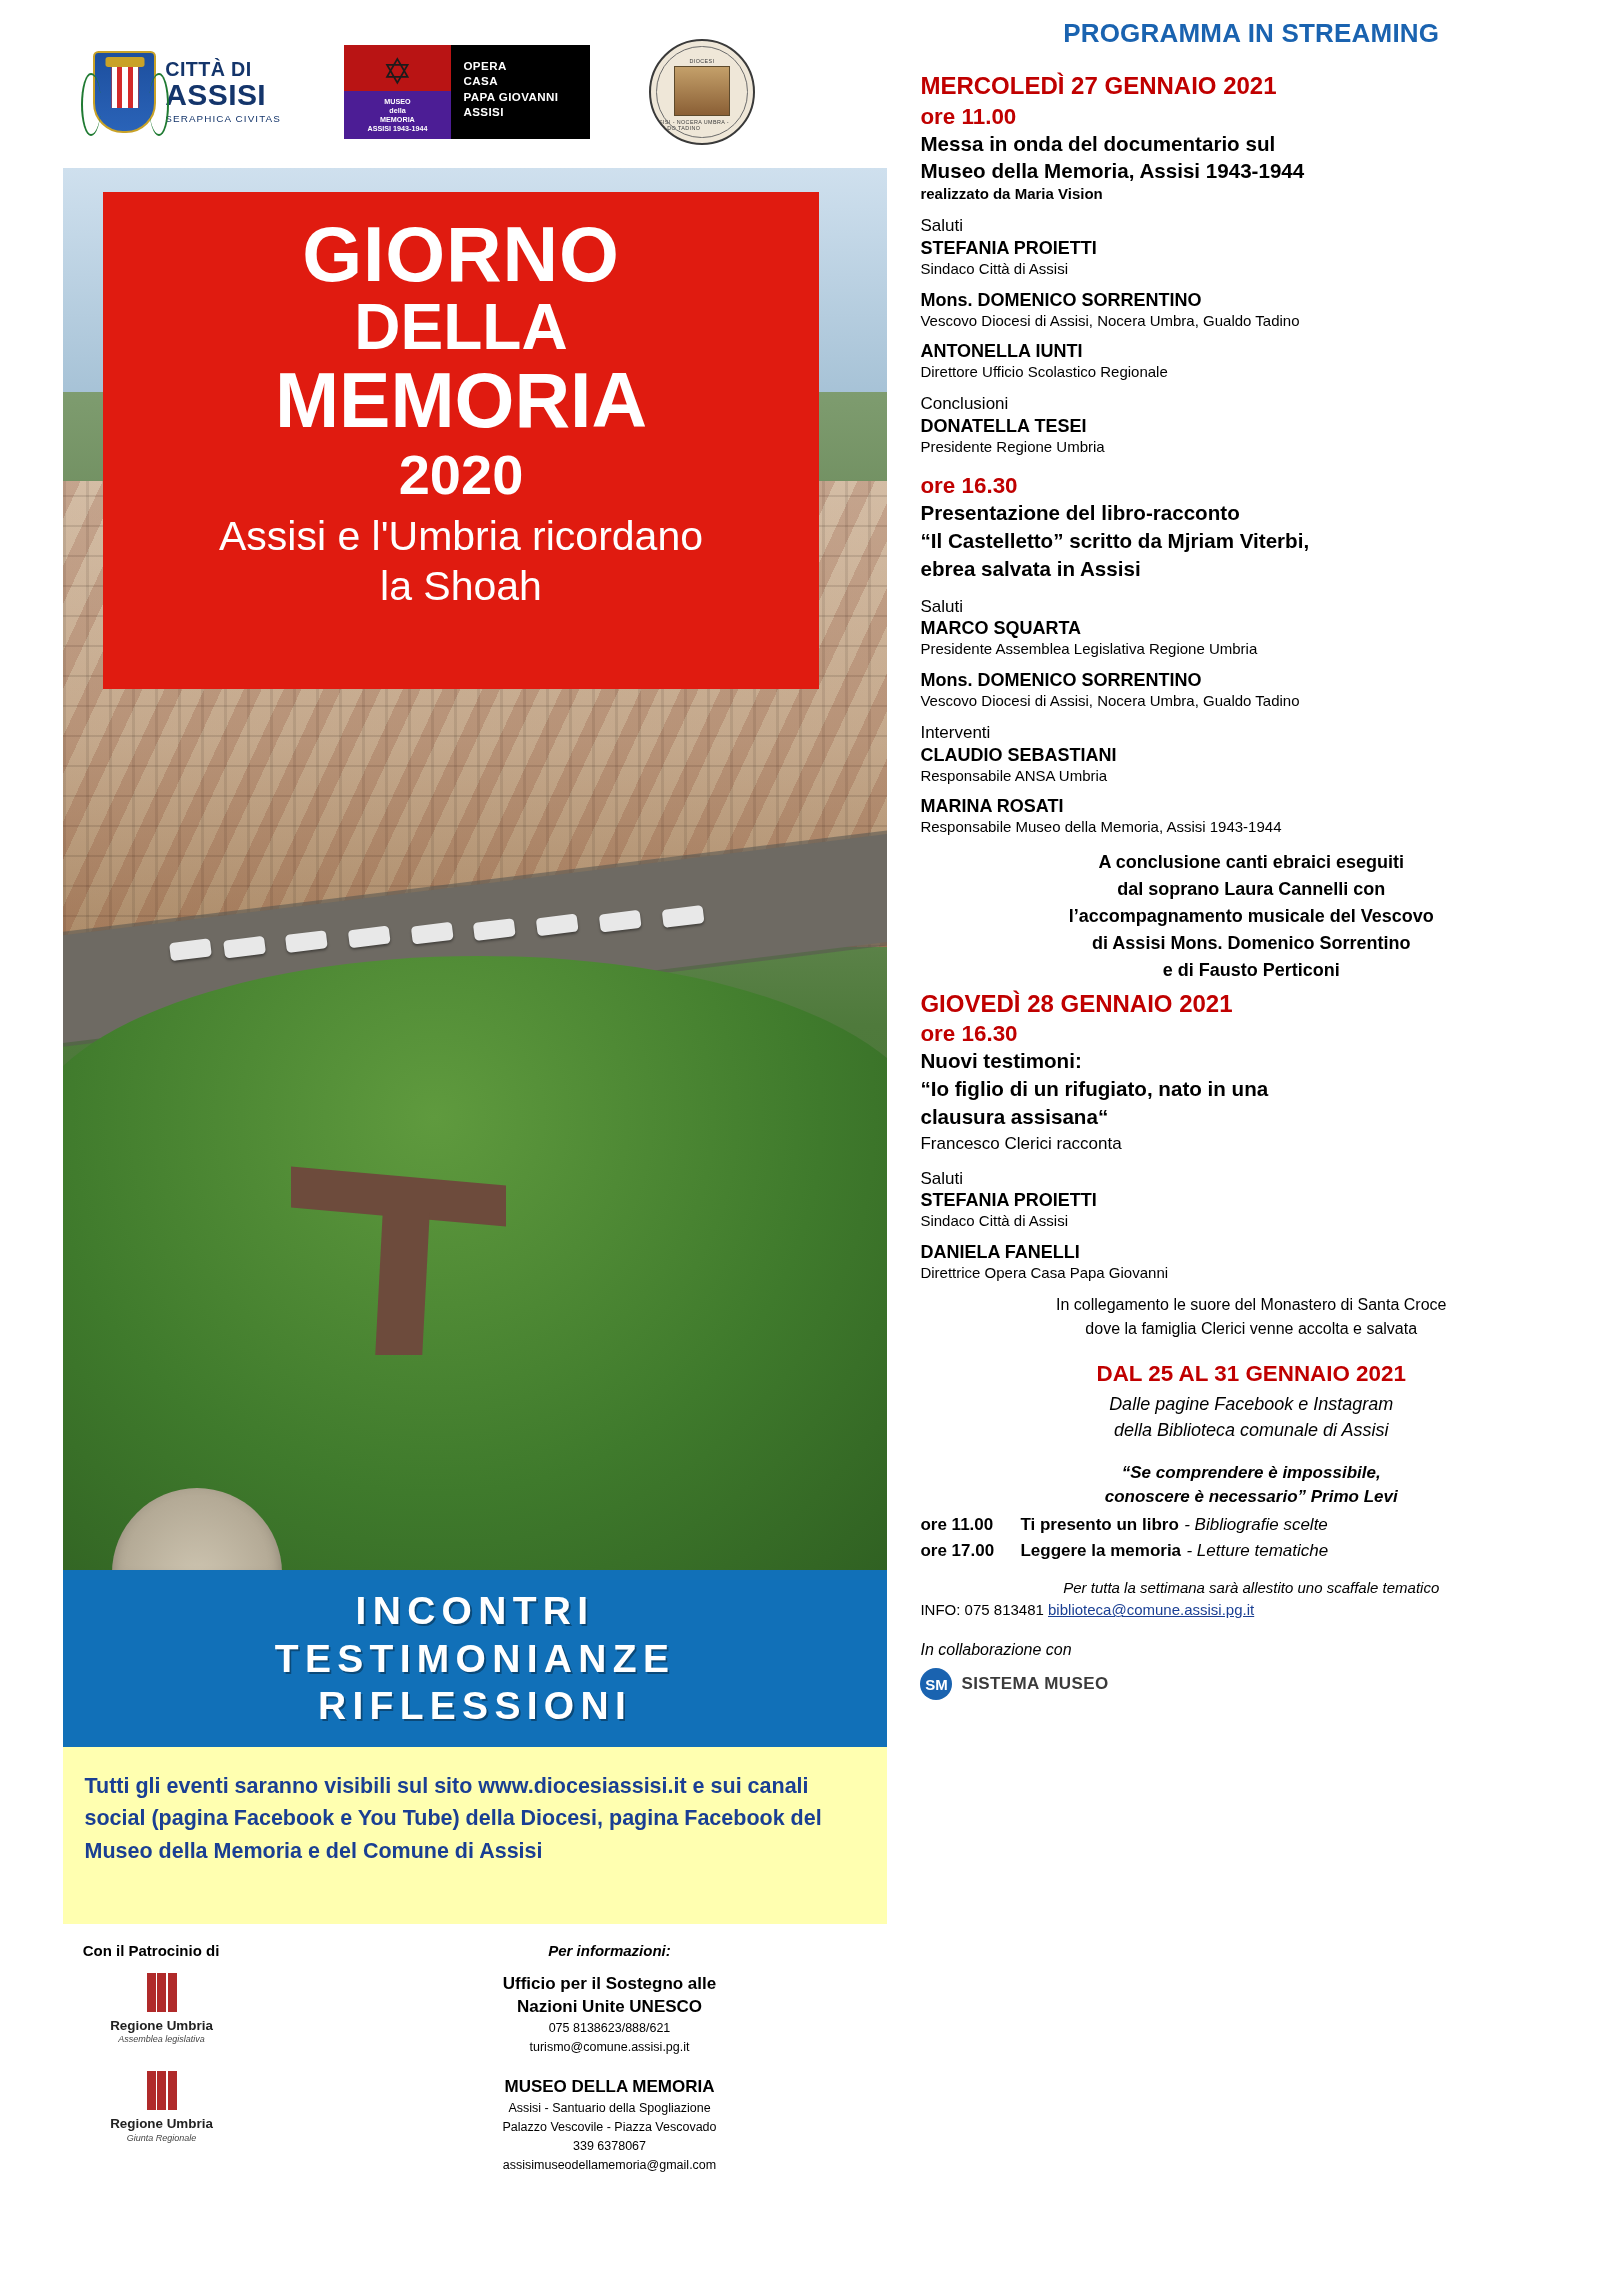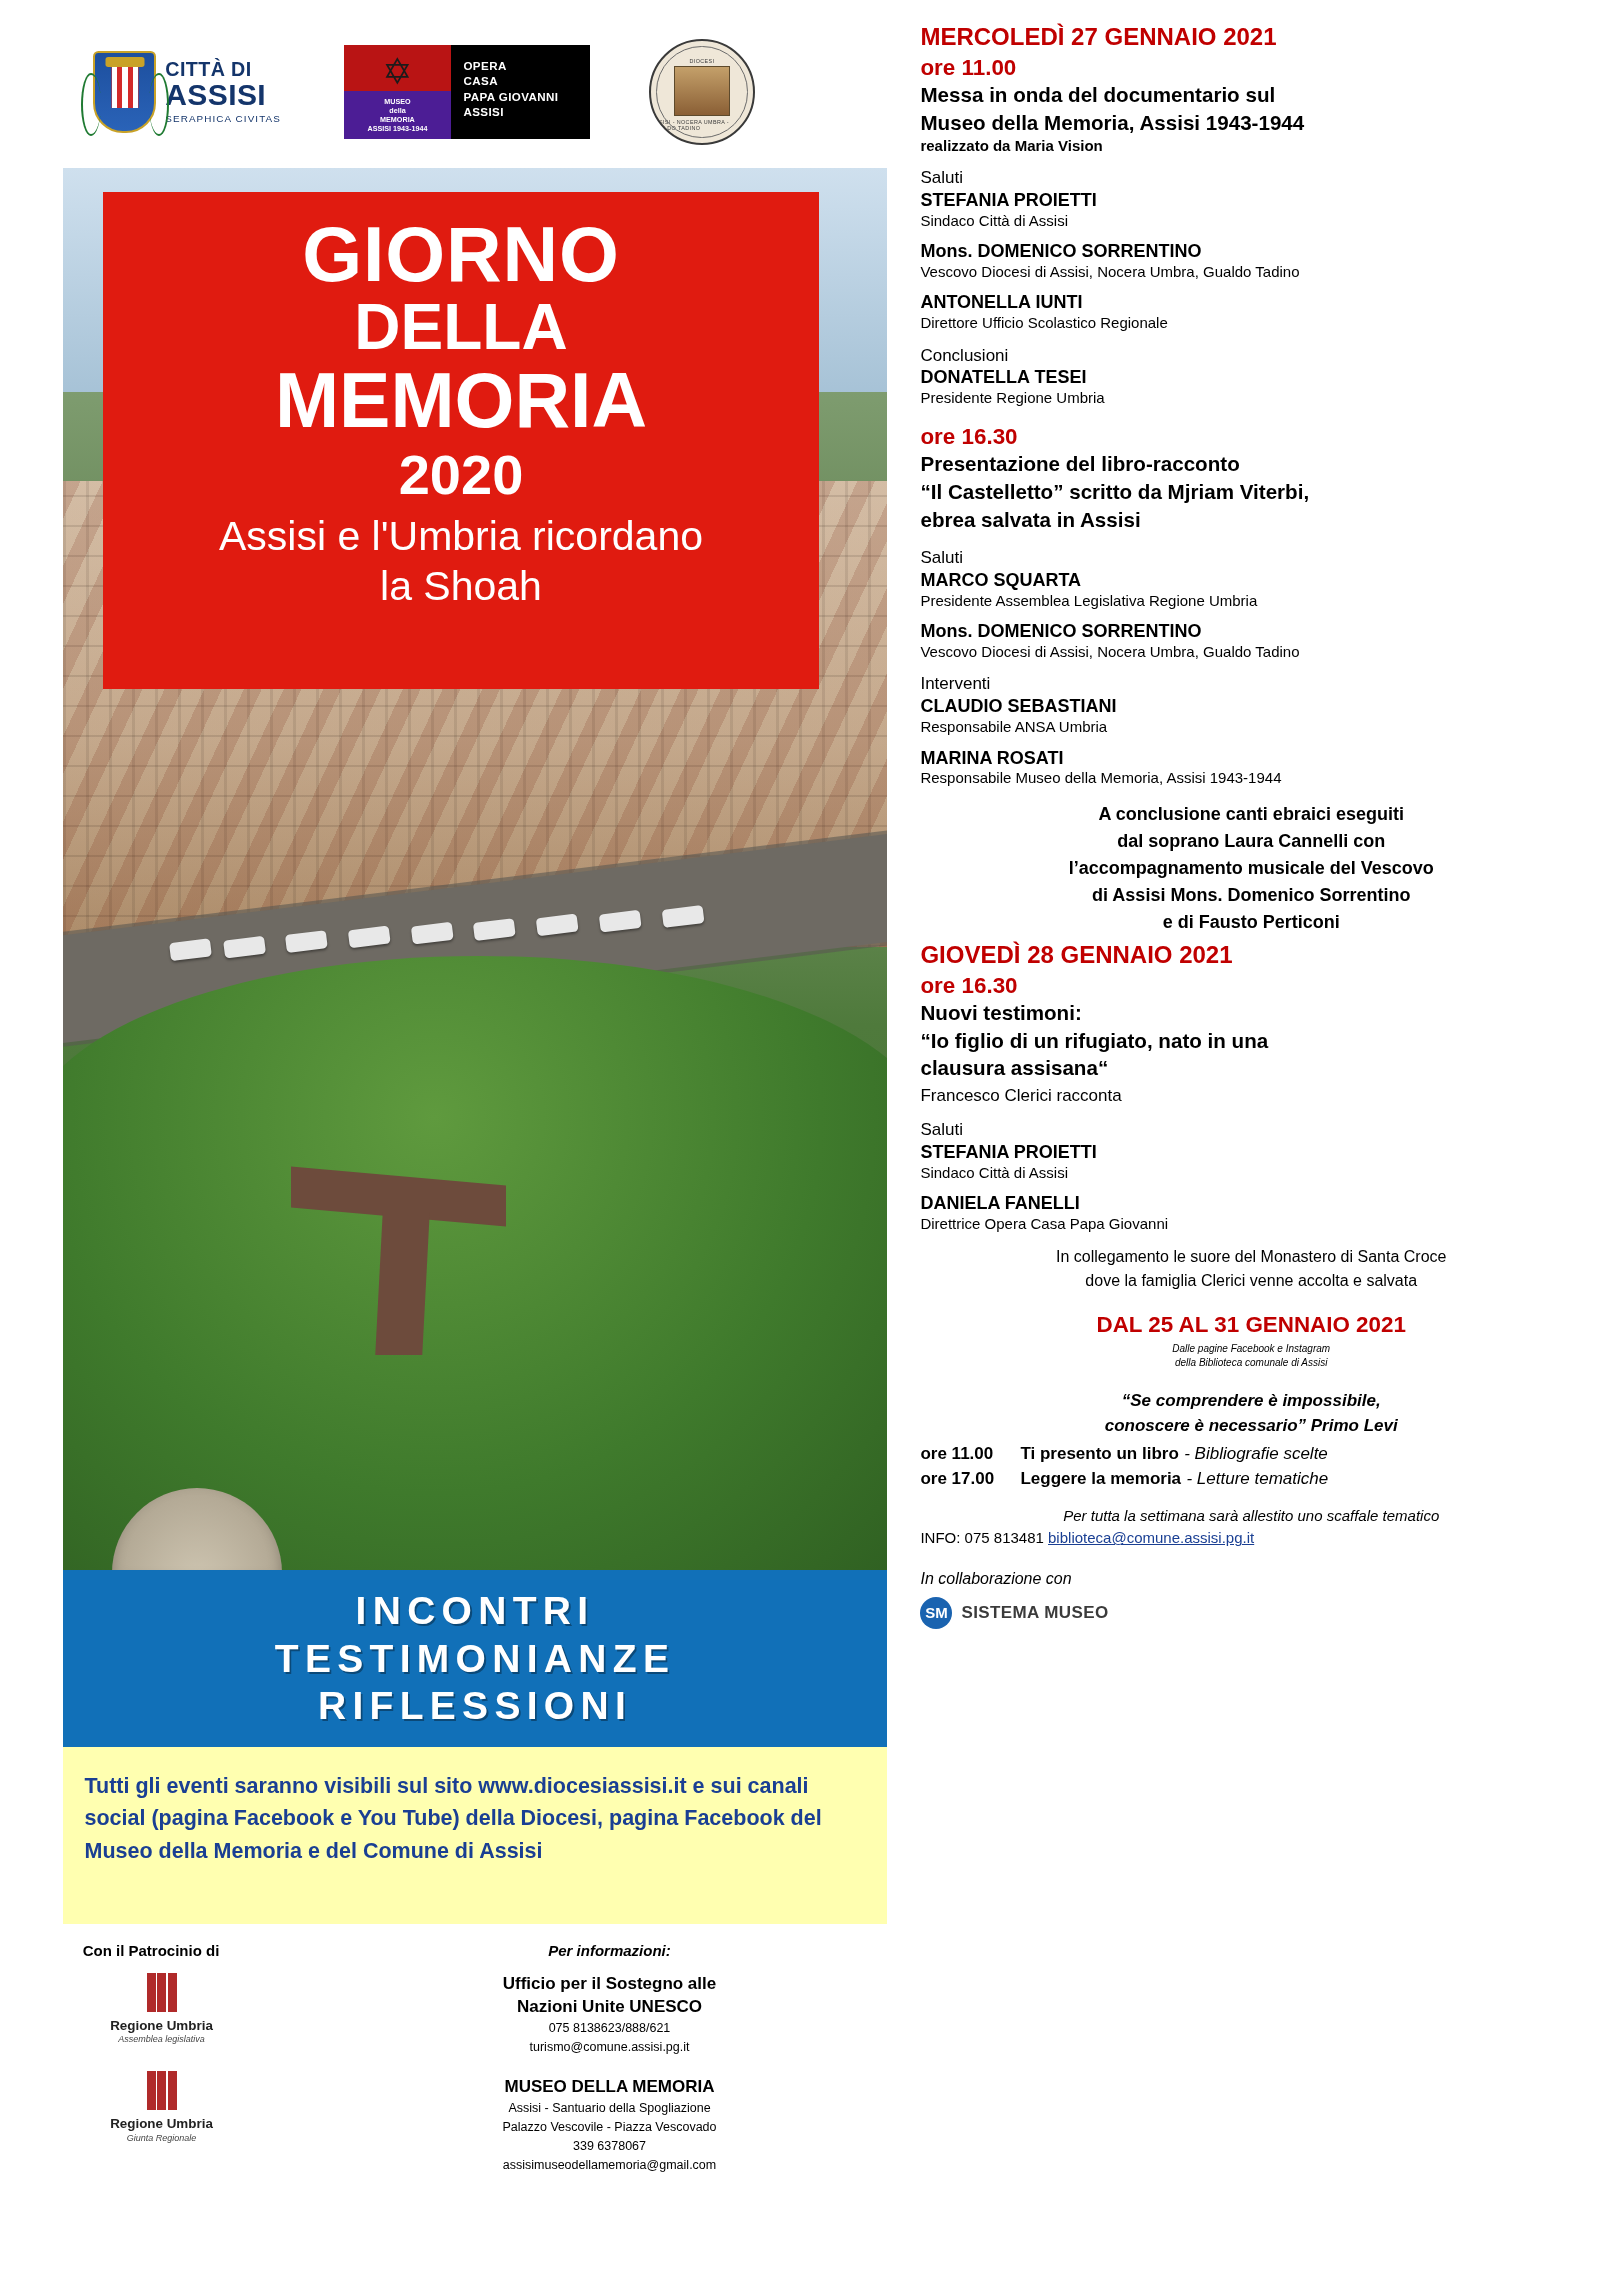--- a/index.html
+++ b/index.html
@@ -237,21 +237,21 @@
   .lbl { font-size: 17px; margin-top: 14.3px; }
   .nm { font-size: 18px; font-weight: bold; margin-top: 1.8px; }
   .role { font-size: 15px; margin-top: 0.9px; }
   .gap { margin-top: 12.5px; }
   .ital { }
   .blk-center {
     text-align: center; font-size: 18px; font-weight: bold; line-height: 1.5; margin-top: 14.3px;
   }
   .note-center { text-align: center; font-size: 16px; line-height: 1.5; margin-top: 12.5px; }
   .dal-title { color: #c00000; font-size: 22.4px; font-weight: bold; text-align: center; margin-top: 19.7px; }
-  .dal-sub { text-align: center; font-size: 10px; font-style: italic; line-height: 1.45; margin-top: 3.6px;}
+  .dal-sub { text-align: center; font-size: 18px; font-style: italic; line-height: 1.45; margin-top: 3.6px;}
   .quote { text-align: center; font-size: 17px; font-weight: bold; font-style: italic; margin-top: 18px; line-height:1.45;}
   .sched-row { font-size: 17px; margin-top: 5.4px; display: flex; }
   .sched-ora { font-weight: bold; width: 100px; }
   .sched-lab { font-weight: bold; margin-right: 5.4px; }
   .sched-desc { font-style: italic; }
   .info-week { text-align: center; font-size: 15px; margin-top: 16px; line-height: 1.5; }
   .mail-link { color: #1a3f93; text-decoration: underline; }
   .collab { font-size: 16px; font-style: italic; margin-top: 19.7px; }
   .sm-logo { display: flex; align-items: center; gap: 9px; margin-top: 9px; }
   .sm-circle {
@@ -380,20 +380,21 @@
         <div class="info-s">Assisi - Santuario della Spogliazione</div>
         <div class="info-s">Palazzo Vescovile - Piazza Vescovado</div>
         <div class="info-s">339 6378067</div>
         <div class="info-s">assisimuseodellamemoria@gmail.com</div>
       </div>
     </div>
   </div>
 
   <div class="right-col">
 
+    <div class="prog-title">PROGRAMMA IN STREAMING</div>
 
     <div>
       <div class="day">MERCOLEDÌ 27 GENNAIO 2021</div>
 
       <div>
         <div class="ora">ore 11.00</div>
         <div class="hl hl-just">Messa in onda del documentario sul</div>
         <div class="hl">Museo della Memoria, Assisi 1943-1944</div>
         <div class="sub-b">realizzato da Maria Vision</div>
 

